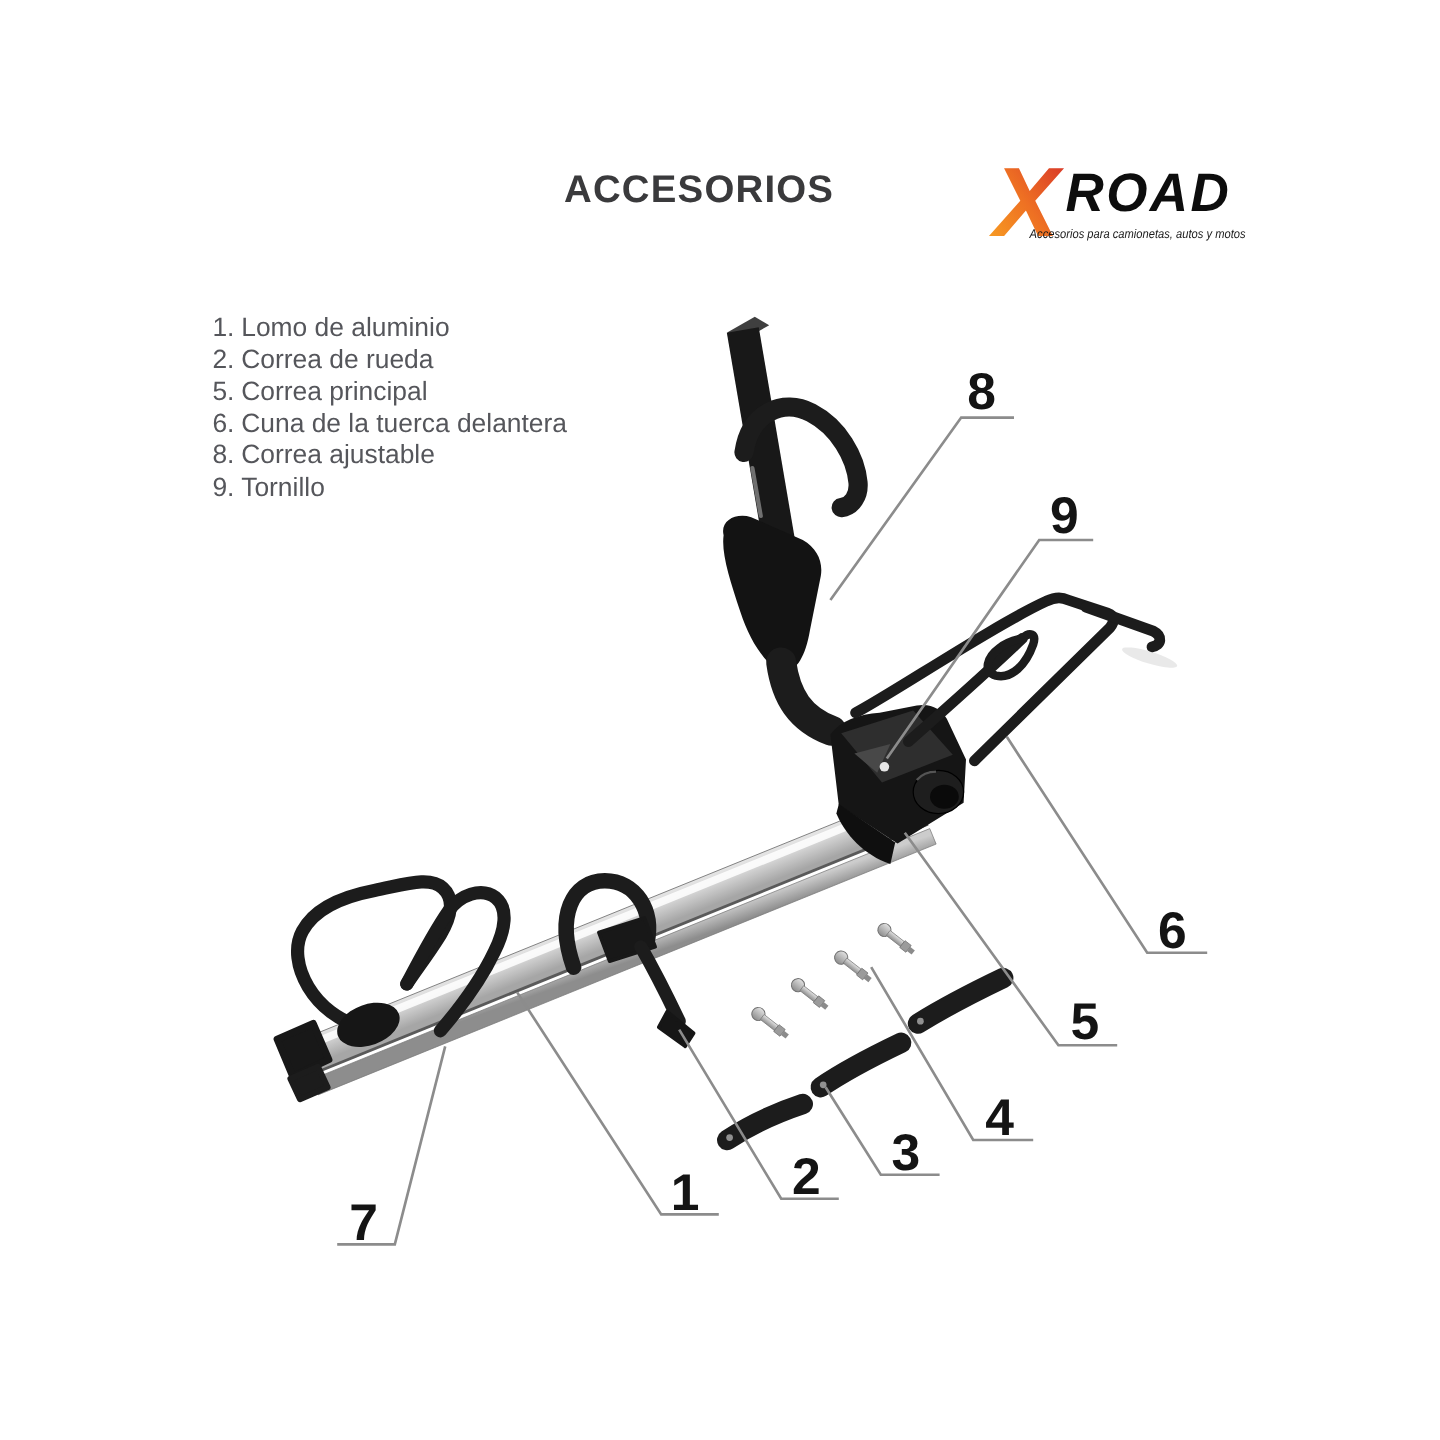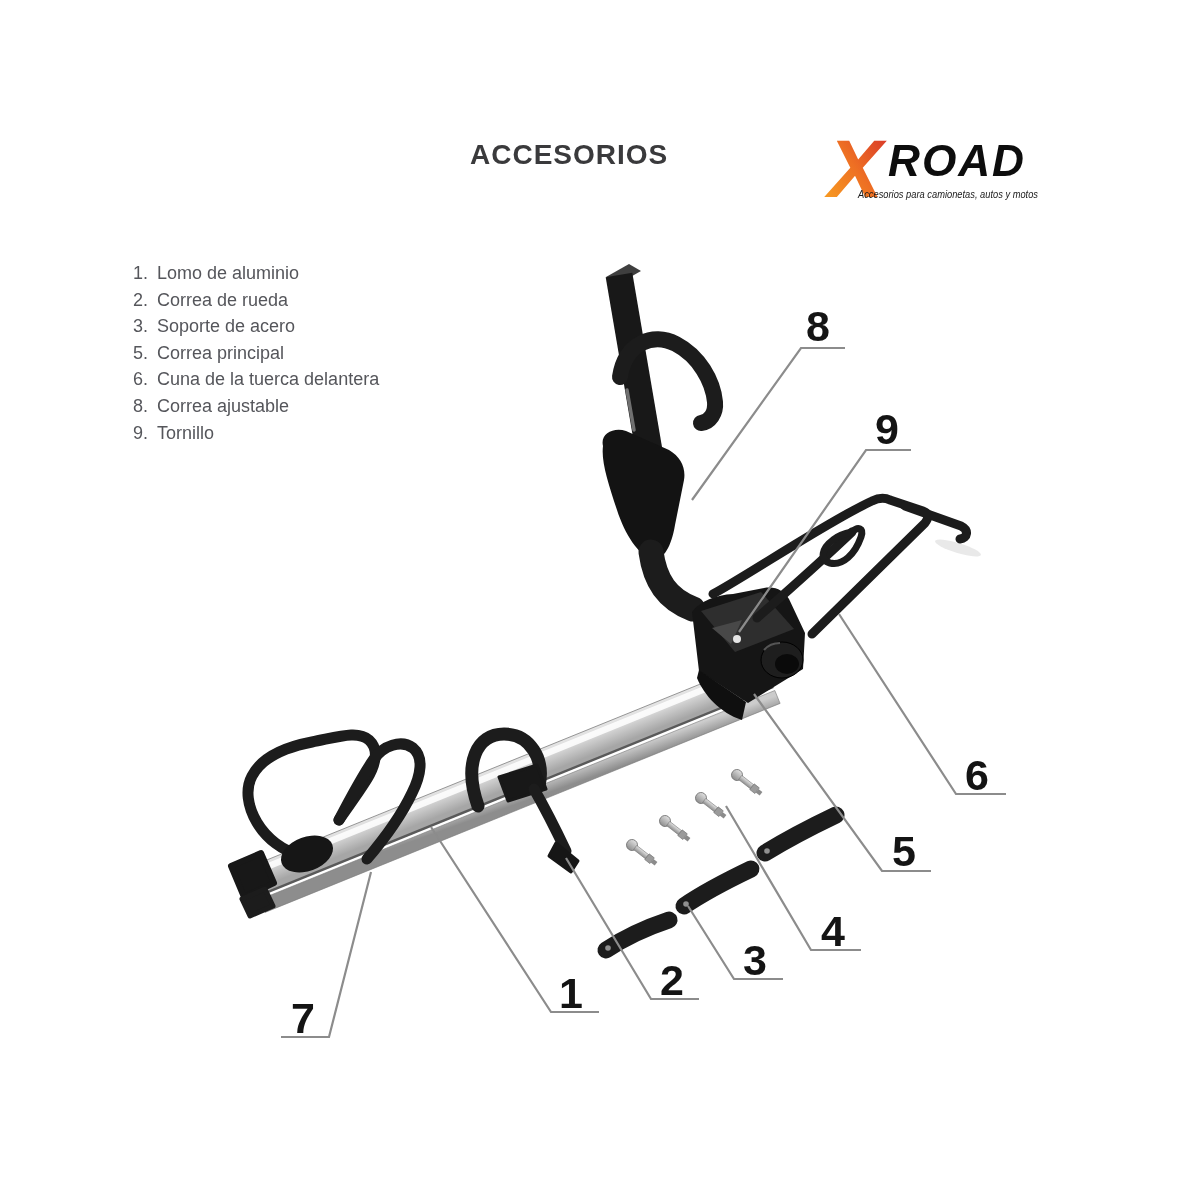--- a/index.html
+++ b/index.html
@@ -2,25 +2,25 @@
 <html><head>
 <meta charset="utf-8">
 <style>
   html,body{margin:0;padding:0;}
   body{
     width:1200px;height:1200px;background:#ffffff;position:relative;overflow:hidden;
     font-family:"Liberation Sans", sans-serif;
   }
   .page-title{
     position:absolute;left:470px;top:139px;
-    font-size:28px;font-weight:bold;letter-spacing:1px;color:#3a3a3c;
+    font-size:32px;font-weight:bold;letter-spacing:1px;color:#3a3a3c;
   }
   .logo-svg{position:absolute;left:820px;top:118px;width:270px;height:95px;}
   .parts-list{position:absolute;left:133px;top:260px;color:#55565b;}
-  .parts-row{font-size:18px;line-height:26.6px;white-space:nowrap;}
+  .parts-row{font-size:22px;line-height:26.6px;white-space:nowrap;margin-left:44px;}
   .parts-row .num{display:inline-block;min-width:24px;}
   .diagram-svg{position:absolute;left:0;top:0;width:1200px;height:1200px;}
   .callout-num{font-family:"Liberation Sans", sans-serif;font-weight:bold;font-size:43px;fill:#141414;}
   .callout-line{stroke:#8c8c8c;stroke-width:2.2;fill:none;}
   .wire{stroke:#1c1c1c;fill:none;stroke-linecap:round;stroke-linejoin:round;}
 </style>
 </head>
 <body>
 
 <div class="page-title">ACCESORIOS</div>
@@ -34,21 +34,20 @@
     </linearGradient>
   </defs>
   <text x="8" y="79" font-size="82" font-weight="bold" font-style="italic" font-family="Liberation Sans, sans-serif" fill="url(#xgrad)">X</text>
   <text x="68" y="58" font-size="45" font-weight="bold" font-style="italic" font-family="Liberation Sans, sans-serif" fill="#0d0d0d" letter-spacing="2" textLength="138" lengthAdjust="spacingAndGlyphs">ROAD</text>
   <text x="38" y="80" font-size="10.5" font-style="italic" font-family="Liberation Sans, sans-serif" fill="#1a1a1a" textLength="180" lengthAdjust="spacingAndGlyphs">Accesorios para camionetas, autos y motos</text>
 </svg>
 
 <div class="parts-list">
   <div class="parts-row"><span class="num">1.</span><span>Lomo de aluminio</span></div>
   <div class="parts-row"><span class="num">2.</span><span>Correa de rueda</span></div>
-  <div class="parts-row"><span class="num">3.</span><span>Soporte de acero</span></div>
   <div class="parts-row"><span class="num">5.</span><span>Correa principal</span></div>
   <div class="parts-row"><span class="num">6.</span><span>Cuna de la tuerca delantera</span></div>
   <div class="parts-row"><span class="num">8.</span><span>Correa ajustable</span></div>
   <div class="parts-row"><span class="num">9.</span><span>Tornillo</span></div>
 </div>
 
 <svg class="diagram-svg" viewBox="0 0 1200 1200" xmlns="http://www.w3.org/2000/svg">
   <defs>
     <linearGradient id="railGrad" gradientUnits="userSpaceOnUse" x1="505" y1="755" x2="517" y2="785">
       <stop offset="0" stop-color="#f0f0f0"></stop>

